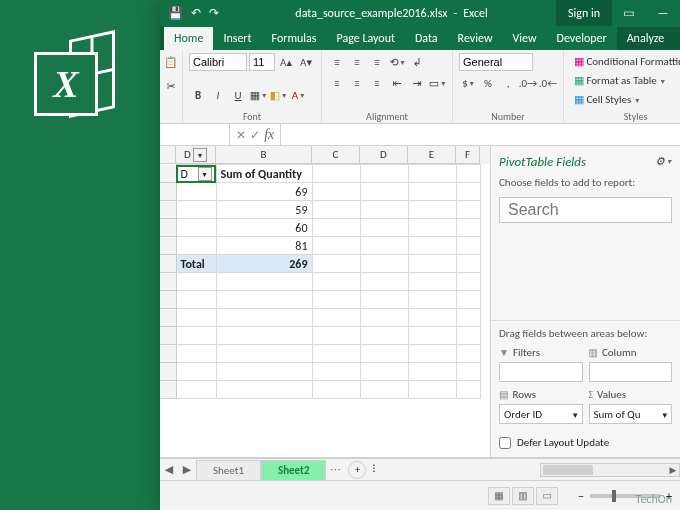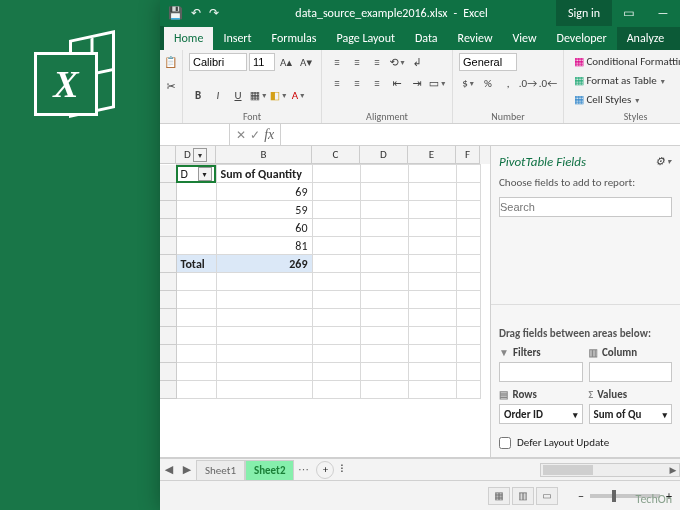--- a/index.html
+++ b/index.html
@@ -76,35 +76,35 @@
 td.bold { font-weight:600; }
 td.total { background:#dbe8f7; }
 .cell-active { outline:2px solid #1a7f37; outline-offset:-2px; position:relative;}
 .filterbtn { float:right; width:14px; height:14px; border:1px solid #999; background:#f3f3f3; display:inline-flex; align-items:center; justify-content:center; font-size:8px; margin-left:2px;}
 
 
 .pane { width:190px; border-left:1px solid #d0d0d0; background:#f6f6f6; display:flex; flex-direction:column; font-size:11px; overflow:hidden;}
 .pane .pheader { display:flex; align-items:center; justify-content:space-between; padding:6px 8px; font-size:13px; color:#0f7144;font-style:italic;}
 .pane .psub { padding:0 8px 4px; color:#555;}
 .pane .psearch { margin:4px 8px; }
-.pane .psearch input { width:100%; border:1px solid #c7c7c7; padding:3px 0; font-size:11px; }
-.pane .areas { border-top:1px solid #ddd; margin-top:6px; padding:22px 8px 4px;font-weight:bold; }
+.pane .psearch input { width:100%; border:1px solid #c7c7c7; padding:3px 8px; font-size:16px; }
+.pane .areas { border-top:1px solid #ddd; margin-top:6px; padding:6px 8px 4px; }
 .pane .areasub { color:#555; margin-bottom:6px;}
 .areaGrid { display:grid; grid-template-columns:1fr 1fr; gap:6px;}
 .areaBox .areahdr { display:flex; align-items:center; gap:4px; color:#444; font-size:11px; margin-bottom:3px;}
 .areaBox .areahdr .icn { color:#888; font-size:10px; }
 .drop { background:#fff; border:1px solid #c7c7c7; height:20px; display:flex; align-items:center; padding:0 4px; font-size:11px; gap:4px; overflow:hidden;}
 .drop .caret { margin-left:auto; font-size:9px;}
 .defer { display:flex; align-items:center; gap:6px; padding:8px;}
 .defer input { width:12px; height:12px;}
 
 
 .sheettabs { height:22px; background:#f3f3f3; border-top:1px solid #d0d0d0; display:flex; align-items:center; font-size:11px; overflow:hidden;}
 .sheettabs .navbtn { width:18px; text-align:center; color:#666;}
-.stab { padding:3px 8px; border:1px solid #cfcfcf; background:#ececec; color:#666; position:relative; top:1px;}
+.stab { padding:3px 16px; border:1px solid #cfcfcf; background:#ececec; color:#666; position:relative; top:1px;}
 .stab.active { background:#86efac; border-bottom-color:#fff; color:#1a7f37; font-weight:600;}
 .addsheet { margin-left:4px; width:18px; height:18px; border:1px solid #cfcfcf; border-radius:50%; display:flex; align-items:center; justify-content:center;}
 .hscroll { margin-left:auto; width:140px; height:14px; background:#eee; border:1px solid #ccc; position:relative;}
 .hscroll .thumb { position:absolute; left:2px; top:1px; bottom:1px; width:50px; background:#cfcfcf;}
 .hscroll .arr { position:absolute; top:0; bottom:0; width:12px; display:flex; align-items:center; justify-content:center; font-size:9px; color:#666;}
 .hscroll .arrL{ left:0;} .hscroll .arrR{ right:0;}
 
 
 .status { height:30px; background:#f3f3f3; display:flex; align-items:center; padding:0 8px; gap:10px; border-top:1px solid #d0d0d0;}
 .viewbtns { margin-left:auto; display:flex; gap:2px;}
@@ -215,21 +215,21 @@
             <span class="iconbtn">⇥</span>
             <span class="iconbtn dd">▭</span>
           </div>
         </div>
         <div class="rlabel">Alignment</div>
       </div>
 
       <div class="rgroup">
         <div class="rcontent col" style="gap:3px">
           <div class="row">
-            <input class="rsel" style="width: 58px;" value="General">
+            <input class="rsel" style="width: 74px;" value="General">
           </div>
           <div class="row">
             <span class="iconbtn dd">$</span>
             <span class="iconbtn">%</span>
             <span class="iconbtn">,</span>
             <span class="iconbtn">.0→</span>
             <span class="iconbtn">.0←</span>
           </div>
         </div>
         <div class="rlabel">Number</div>

